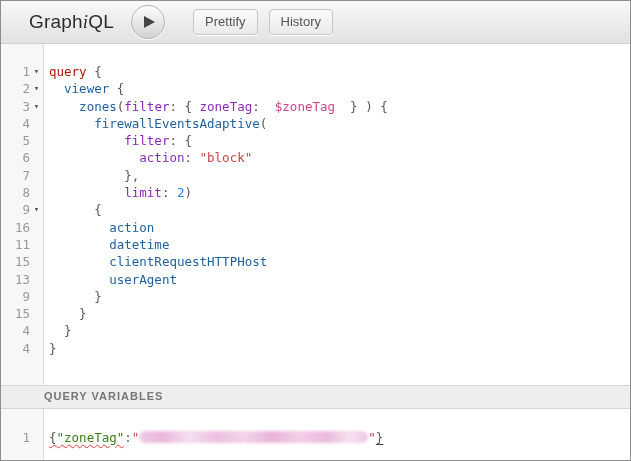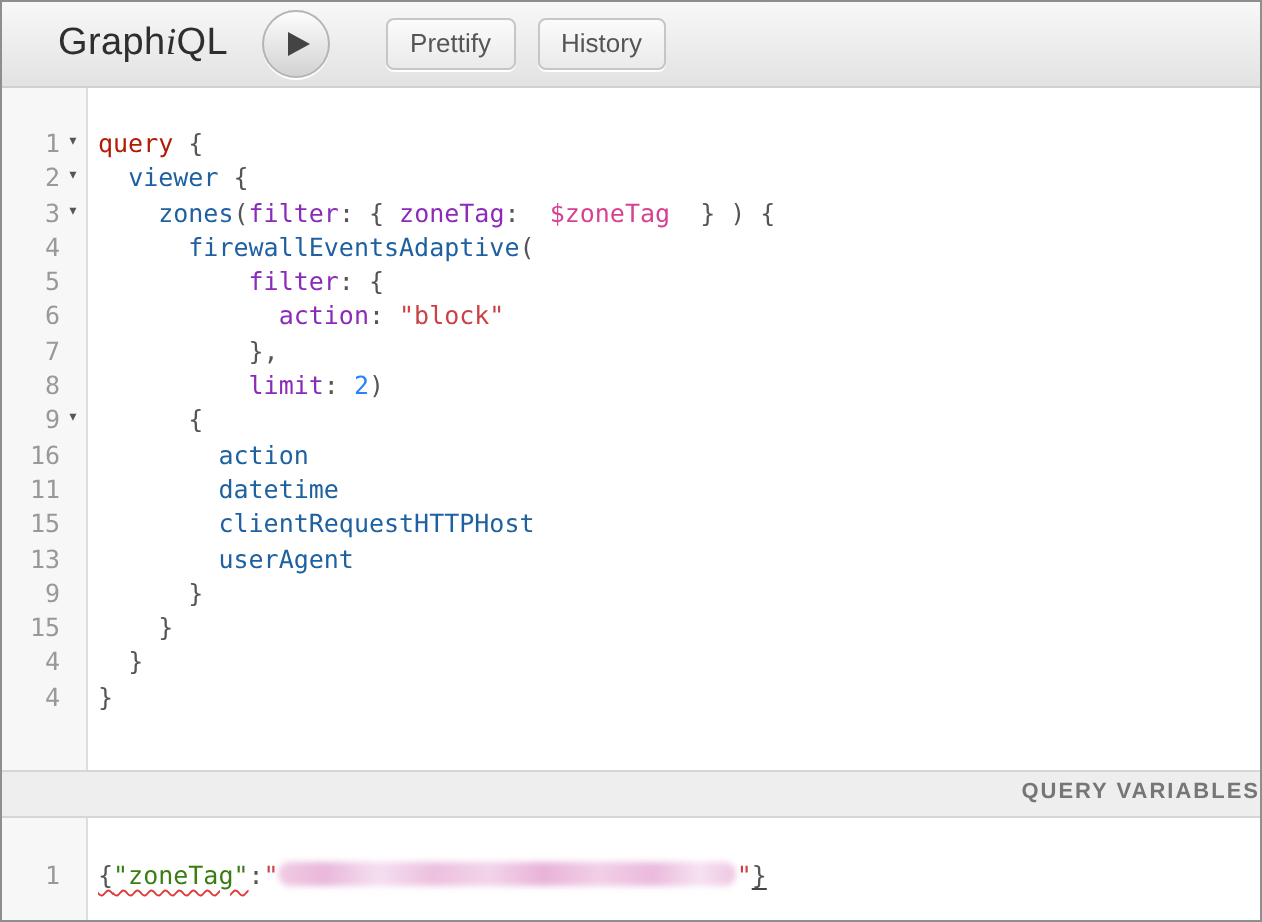--- a/index.html
+++ b/index.html
@@ -72,21 +72,21 @@
     border-radius:6px;filter:blur(1.6px);
     background:linear-gradient(90deg,
       #f0cce4 0%,#e9b7db 10%,#f5dff0 22%,#ecc0df 34%,#f3d4ea 46%,
       #e8b3d9 58%,#f2cfe7 70%,#eabadd 82%,#f6e2f1 92%,#eec6e2 100%);
   }
   
   .var-title{
     flex:0 0 24px;height:24px;box-sizing:border-box;
     background:#eee;border-top:1px solid #d6d6d6;border-bottom:1px solid #d6d6d6;
     color:#767676;font-size:11px;font-weight:bold;letter-spacing:1px;
-    line-height:21px;padding-left:43px;cursor:row-resize;text-align:right;
+    line-height:21px;padding-left:43px;cursor:row-resize;
   }
 </style>
 </head>
 <body>
 
 <div class="window">
 
   <div class="topbar">
     <div class="logo"><span>Graph</span><em>i</em><span>QL</span></div>
     <button class="execute" title="">

